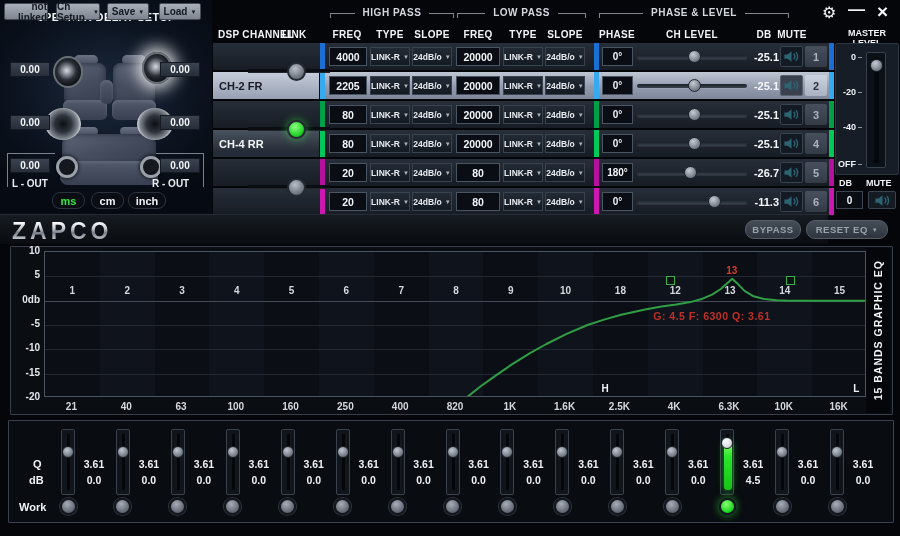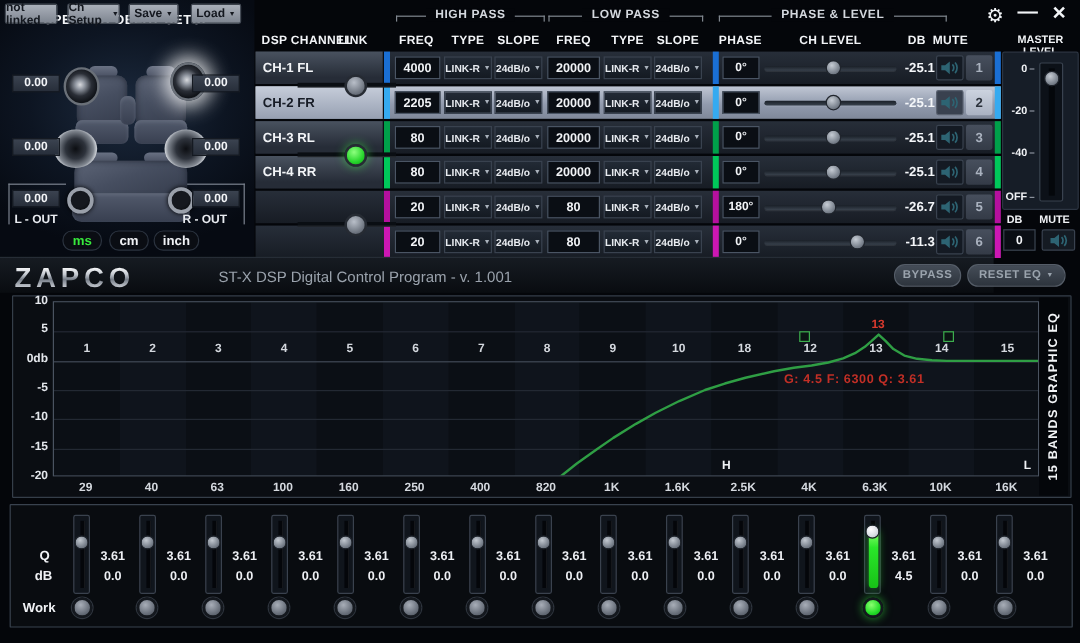--- a/index.html
+++ b/index.html
@@ -199,21 +199,21 @@
     <div class="dval" style="left:10px; top:158px;">0.00</div>
     <div class="dval" style="left:160px; top:158px;">0.00</div>
     <div class="outlbl" style="left:12px; top:178px;">L - OUT</div>
     <div class="outlbl" style="left:152px; top:178px;">R - OUT</div>
 
     <div class="unitbtn active" style="left:52px; width:33px;">ms</div>
     <div class="unitbtn" style="left:91px; width:33px;">cm</div>
     <div class="unitbtn" style="left:128px; width:38px;">inch</div>
   </div>
 
-  <div class="flatbtn" style="left:4px; width:44px;">not linked</div>
+  <div class="flatbtn" style="left:4px; width:44px;text-align:right;">not linked</div>
   <div class="flatbtn" style="left:56px; width:44px;">
       <span>Ch Setup</span>
       <span class="arr">▼</span>
     </div>
   <div class="flatbtn" style="left:107px; width:42px;">
       <span>Save</span>
       <span class="arr">▼</span>
     </div>
   <div class="flatbtn" style="left:159px; width:42px;">
       <span>Load</span>
@@ -238,21 +238,20 @@
   <div class="col-hdr" style="left:463px; width:30px; text-align:center;">FREQ</div>
   <div class="col-hdr" style="left:508px; width:30px; text-align:center;">TYPE</div>
   <div class="col-hdr" style="left:547px; width:36px; text-align:center;">SLOPE</div>
   <div class="col-hdr" style="left:599px; width:36px; text-align:center;">PHASE</div>
   <div class="col-hdr" style="left:664px; width:56px; text-align:center;">CH LEVEL</div>
   <div class="col-hdr" style="left:755px; width:18px; text-align:center;">DB</div>
   <div class="col-hdr" style="left:776px; width:32px; text-align:center;">MUTE</div>
 
   <div id="rows">
       <div class="ch-row" style="top: 43px;">
-        <div class="ch-name">CH-1 FL</div>
         <div class="stripe" style="left: 107px; background: rgb(26, 111, 212);"></div>
         <div class="cell-inp" style="left: 116px; width: 38px;">
           <div style="position: static;">4000</div>
         </div>
         <div class="cell-dd" style="left: 157px; width: 40px;">
           <div style="position: static;">LINK-R</div>
           <div class="arr" style="position: static;">▼</div>
         </div>
         <div class="cell-dd" style="left: 199px; width: 40px;">
           <div style="position: static;">24dB/o</div>
@@ -324,21 +323,20 @@
             <svg class="spk" width="17" height="13" viewBox="0 0 24 17">
               <path d="M2 5.5h4.5L12 1v15l-5.5-4.5H2z" fill="currentColor"></path>
               <path d="M15 4.5a5.5 5.5 0 010 8M18.2 2.3a9.3 9.3 0 010 12.4" stroke="currentColor" fill="none" stroke-width="2"></path>
             </svg>
           </span>
         </div>
         <div class="badge" style="left: 592px;">2</div>
         <div class="stripe" style="left: 616px; background: rgb(53, 170, 240);"></div>
       </div>
       <div class="ch-row" style="top: 101px;">
-        <div class="ch-name">CH-3 RL</div>
         <div class="stripe" style="left: 107px; background: rgb(0, 160, 74);"></div>
         <div class="cell-inp" style="left: 116px; width: 38px;">
           <div style="position: static;">80</div>
         </div>
         <div class="cell-dd" style="left: 157px; width: 40px;">
           <div style="position: static;">LINK-R</div>
           <div class="arr" style="position: static;">▼</div>
         </div>
         <div class="cell-dd" style="left: 199px; width: 40px;">
           <div style="position: static;">24dB/o</div>
@@ -534,21 +532,20 @@
           <svg class="spk" width="17" height="13" viewBox="0 0 24 17">
             <path d="M2 5.5h4.5L12 1v15l-5.5-4.5H2z" fill="currentColor"></path>
             <path d="M15 4.5a5.5 5.5 0 010 8M18.2 2.3a9.3 9.3 0 010 12.4" stroke="currentColor" fill="none" stroke-width="2"></path>
           </svg>
         </span>
       </div>
   </div>
 
   <div id="logo-bar" class="abs">
     <div id="brand">ZAPCO</div>
-    <div id="subtitle">ST-X DSP Digital Control Program - v. 1.001</div>
     <div class="barbtn" style="left:745px; width:56px;">BYPASS</div>
     <div class="barbtn" style="left:806px; width:82px;">
         <span>RESET EQ</span>
         <span class="arr">▼</span>
       </div>
   </div>
 
   <div id="eq-frame" class="abs">
     <div id="eq-ylabels">
         <div class="eq-ylbl" style="left: -1px; top: -2px;">10</div>
@@ -607,21 +604,21 @@
       <div id="eq-markers">
           <div class="eq-sq" style="left: 621.042px; top: 24.2133px;"></div>
           <div class="eq-sq" style="left: 741.054px; top: 24.2133px;"></div>
         </div>
       <div id="eq-peak" style="left: 681.192px; top: 12.7667px;">13</div>
       <div id="eq-anno" style="left: 608.28px; top: 58px;">G: 4.5  F: 6300  Q: 3.61</div>
       <div class="eq-hl" id="eq-h" style="left: 556.604px; top: 131px;">H</div>
       <div class="eq-hl" id="eq-l" style="left: 808.136px; top: 131px;">L</div>
     </div>
     <div id="eq-flabels">
-        <div class="eq-flbl" style="left: 40.4px;">29</div>
+        <div class="eq-flbl" style="left: 40.4px;">21</div>
         <div class="eq-flbl" style="left: 95.2px;">40</div>
         <div class="eq-flbl" style="left: 150px;">63</div>
         <div class="eq-flbl" style="left: 204.8px;">100</div>
         <div class="eq-flbl" style="left: 259.6px;">160</div>
         <div class="eq-flbl" style="left: 314.4px;">250</div>
         <div class="eq-flbl" style="left: 369.2px;">400</div>
         <div class="eq-flbl" style="left: 424px;">820</div>
         <div class="eq-flbl" style="left: 478.8px;">1K</div>
         <div class="eq-flbl" style="left: 533.6px;">1.6K</div>
         <div class="eq-flbl" style="left: 588.4px;">2.5K</div>

